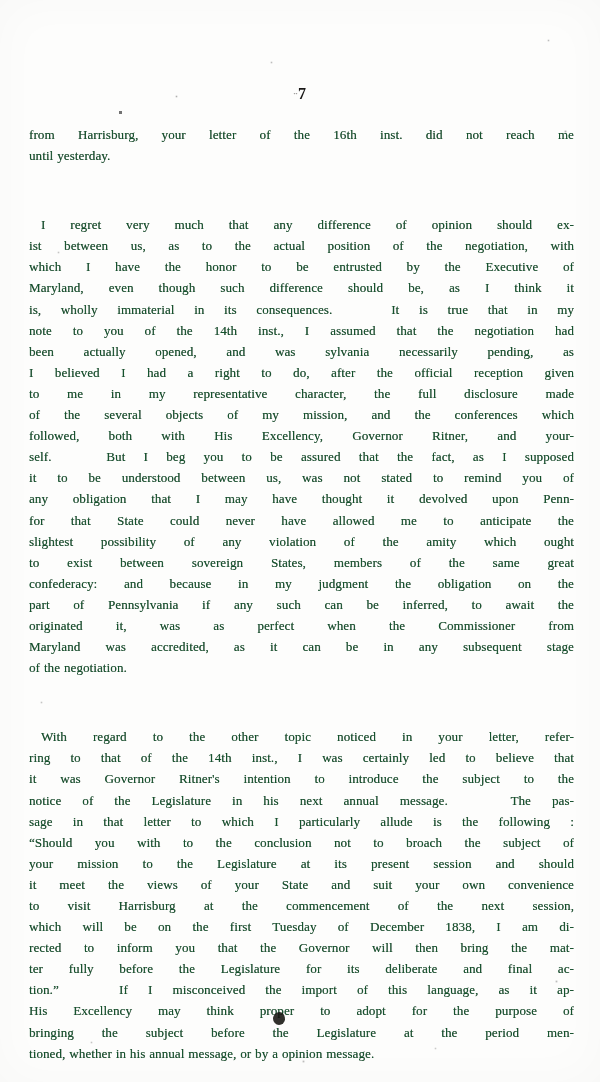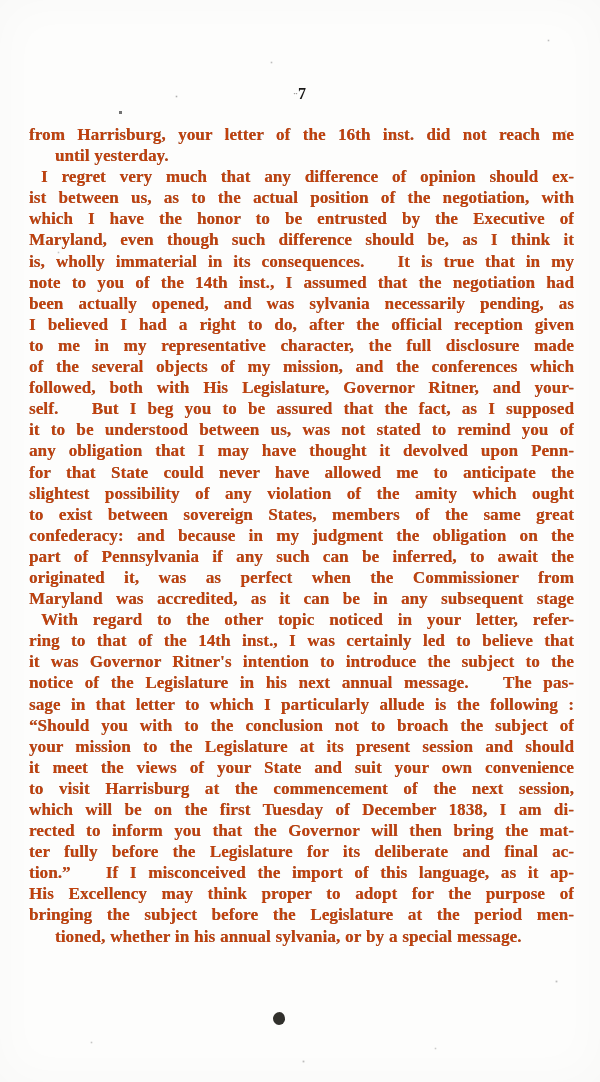--- a/index.html
+++ b/index.html
@@ -29,37 +29,37 @@
     opacity: 0.4;
     vertical-align: 3px;
     margin-right: 1px;
     letter-spacing: -1px;
   }
   .text-body {
     position: absolute;
     top: 124px;
     left: 29px;
     right: 26px;
-    font-size: 17px;
-    font-weight: bold;
+    font-size: 13px;
+    font-weight: normal;
     line-height: 21.1px;
     letter-spacing: 0.1px;
     word-spacing: 0.5px;
-    color: #c2410c;
+    color: #14532d;
     text-shadow: 0.2px 0.2px 0.45px rgba(25,24,22,0.55);
   }
   .line {
     height: 21.1px;
     overflow: hidden;
     text-align: justify;
     text-align-last: justify;
     white-space: nowrap;
   }
-  .line.last { text-align-last: left; white-space: normal; margin-left: 26px; }
-  .line.indent { text-indent: 12px; }
+  .line.last { text-align-last: left; white-space: normal; }
+  .line.indent { text-indent: 12px; margin-top: 48px; }
   
   .speckles {
     position: absolute; top: 0; left: 0; width: 1px; height: 1px;
     background: transparent;
     box-shadow:
       120px 112px 0 1px rgba(0,0,0,0.55),
       176px 96px 0 0.3px rgba(0,0,0,0.30),
       271px 62px 0 0.3px rgba(0,0,0,0.25),
       548px 40px 0 0.3px rgba(0,0,0,0.25),
       565px 131px 0 0.4px rgba(0,0,0,0.30),
@@ -98,43 +98,44 @@
       <div class="line indent">I regret very much that any difference of opinion should ex-</div>
       <div class="line">ist between us, as to the actual position of the negotiation, with</div>
       <div class="line">which I have the honor to be entrusted by the Executive of</div>
       <div class="line">Maryland, even though such difference should be, as I think it</div>
       <div class="line">is, wholly immaterial in its consequences.&nbsp;&nbsp; It is true that in my</div>
       <div class="line">note to you of the 14th inst., I assumed that the negotiation had</div>
       <div class="line">been actually opened, and was sylvania necessarily pending, as</div>
       <div class="line">I believed I had a right to do, after the official reception given</div>
       <div class="line">to me in my representative character, the full disclosure made</div>
       <div class="line">of the several objects of my mission, and the conferences which</div>
-      <div class="line">followed, both with His Legislature, Governor Ritner, and your-</div>
+      <div class="line">followed, both with His Excellency, Governor Ritner, and your-</div>
       <div class="line">self.&nbsp;&nbsp; But I beg you to be assured that the fact, as I supposed</div>
       <div class="line">it to be understood between us, was not stated to remind you of</div>
       <div class="line">any obligation that I may have thought it devolved upon Penn-</div>
       <div class="line">for that State could never have allowed me to anticipate the</div>
       <div class="line">slightest possibility of any violation of the amity which ought</div>
       <div class="line">to exist between sovereign States, members of the same great</div>
       <div class="line">confederacy: and because in my judgment the obligation on the</div>
       <div class="line">part of Pennsylvania if any such can be inferred, to await the</div>
       <div class="line">originated it, was as perfect when the Commissioner from</div>
       <div class="line">Maryland was accredited, as it can be in any subsequent stage</div>
+      <div class="line last">of the negotiation.</div>
       <div class="line indent">With regard to the other topic noticed in your letter, refer-</div>
       <div class="line">ring to that of the 14th inst., I was certainly led to believe that</div>
       <div class="line">it was Governor Ritner's intention to introduce the subject to the</div>
       <div class="line">notice of the Legislature in his next annual message.&nbsp;&nbsp; The pas-</div>
       <div class="line">sage in that letter to which I particularly allude is the following :</div>
       <div class="line">“Should you with to the conclusion not to broach the subject of</div>
       <div class="line">your mission to the Legislature at its present session and should</div>
       <div class="line">it meet the views of your State and suit your own convenience</div>
       <div class="line">to visit Harrisburg at the commencement of the next session,</div>
       <div class="line">which will be on the first Tuesday of December 1838, I am di-</div>
       <div class="line">rected to inform you that the Governor will then bring the mat-</div>
       <div class="line">ter fully before the Legislature for its deliberate and final ac-</div>
       <div class="line">tion.”&nbsp;&nbsp; If I misconceived the import of this language, as it ap-</div>
       <div class="line">His Excellency may think proper to adopt for the purpose of</div>
       <div class="line">bringing the subject before the Legislature at the period men-</div>
-      <div class="line last">tioned, whether in his annual sylvania, or by a special message.</div>
+      <div class="line last">tioned, whether in his annual message, or by a opinion message.</div>
     </div>
 
   <div class="ink-blot"></div>
 </div>
 
 </body></html>

